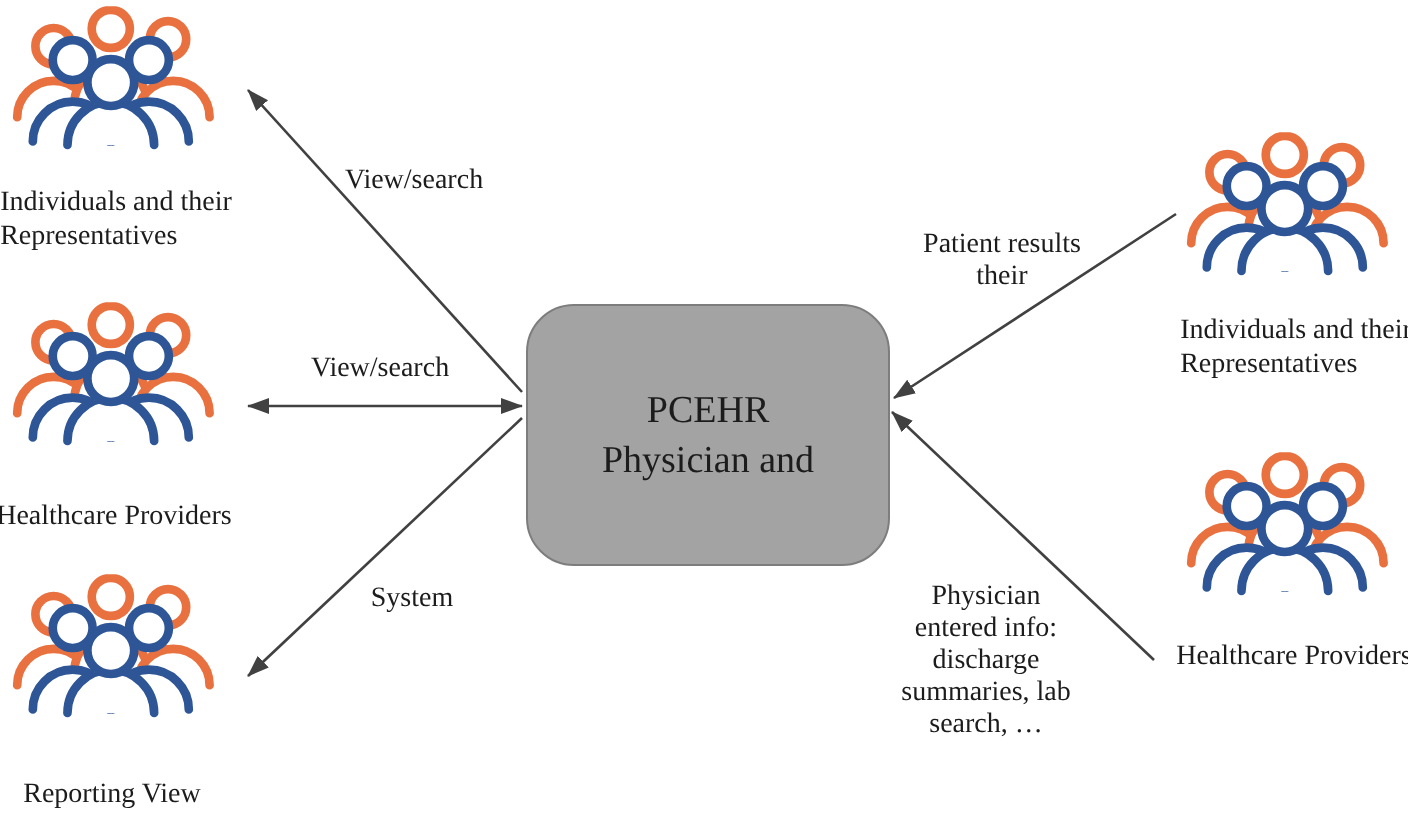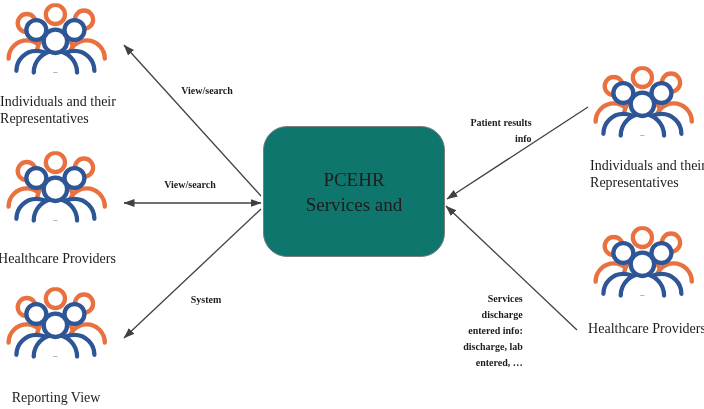--- a/index.html
+++ b/index.html
@@ -7,25 +7,25 @@
     position:relative;width:704px;height:409px;background:#ffffff;
     font-family:"Liberation Serif",serif;color:#1c1c1c;overflow:hidden;
   }
   .icon{position:absolute;width:104px;height:87px;}
   .label{
     position:absolute;transform:translateX(-50%);
     text-align:left;font-size:14px;line-height:17px;white-space:nowrap;
   }
   .edge-label{
     position:absolute;transform:translateX(-50%);
-    text-align:right;font-size:10px;line-height:16px;white-space:nowrap;font-weight:bold;
+    text-align:center;font-size:14px;line-height:16px;white-space:nowrap;
   }
   .center-box{
-    position:absolute;left:263px;top:126px;width:180px;height:129px;
-    background:#0f766e;border:1.6px solid #7d7d7d;border-radius:24px;
+    position:absolute;left:263px;top:152px;width:180px;height:129px;
+    background:#a3a3a3;border:1.6px solid #7d7d7d;border-radius:24px;
     display:flex;flex-direction:column;justify-content:center;align-items:center;
     font-size:19px;line-height:25px;text-align:center;
   }
   .arrows{position:absolute;left:0;top:0;pointer-events:none;}
   .defs-holder{position:absolute;width:0;height:0;overflow:hidden;}
 </style>
 </head>
 <body>
 
 <div class="canvas">
@@ -66,21 +66,21 @@
       <line x1="261" y1="196" x2="124" y2="45" marker-end="url(#ah)"></line>
       <line x1="124" y1="203" x2="261" y2="203" marker-start="url(#ahs)" marker-end="url(#ah)"></line>
       <line x1="261" y1="209" x2="124" y2="338" marker-end="url(#ah)"></line>
       <line x1="588" y1="107" x2="447" y2="199" marker-end="url(#ah)"></line>
       <line x1="577" y1="330" x2="446" y2="206" marker-end="url(#ah)"></line>
     </g>
   </svg>
 
   <div class="center-box">
     <div>PCEHR</div>
-    <div>Services and</div>
+    <div>Physician and</div>
   </div>
 
   <svg class="icon" style="left:6px;top:3px" viewBox="0 0 120 100">
       <use href="#icon-group"></use>
     </svg>
   <div class="label" style="left:58px;top:93px">
     <div>Individuals and their</div>
     <div>Representatives</div>
   </div>
 
@@ -108,24 +108,24 @@
   <div class="label" style="left:647px;top:320px">Healthcare Providers</div>
 
   <div class="edge-label" style="left:207px;top:83px">View/search</div>
 
   <div class="edge-label" style="left:190px;top:177px">View/search</div>
 
   <div class="edge-label" style="left:206px;top:292px">System</div>
 
   <div class="edge-label" style="left:501px;top:115px">
     <div>Patient results</div>
-    <div>info</div>
+    <div>their</div>
   </div>
 
   <div class="edge-label" style="left:493px;top:291px">
-    <div>Services</div>
+    <div>Physician</div>
+    <div>entered info:</div>
     <div>discharge</div>
-    <div>entered info:</div>
-    <div>discharge, lab</div>
-    <div>entered, …</div>
+    <div>summaries, lab</div>
+    <div>search, …</div>
   </div>
 
 </div>
 
 </body></html>

